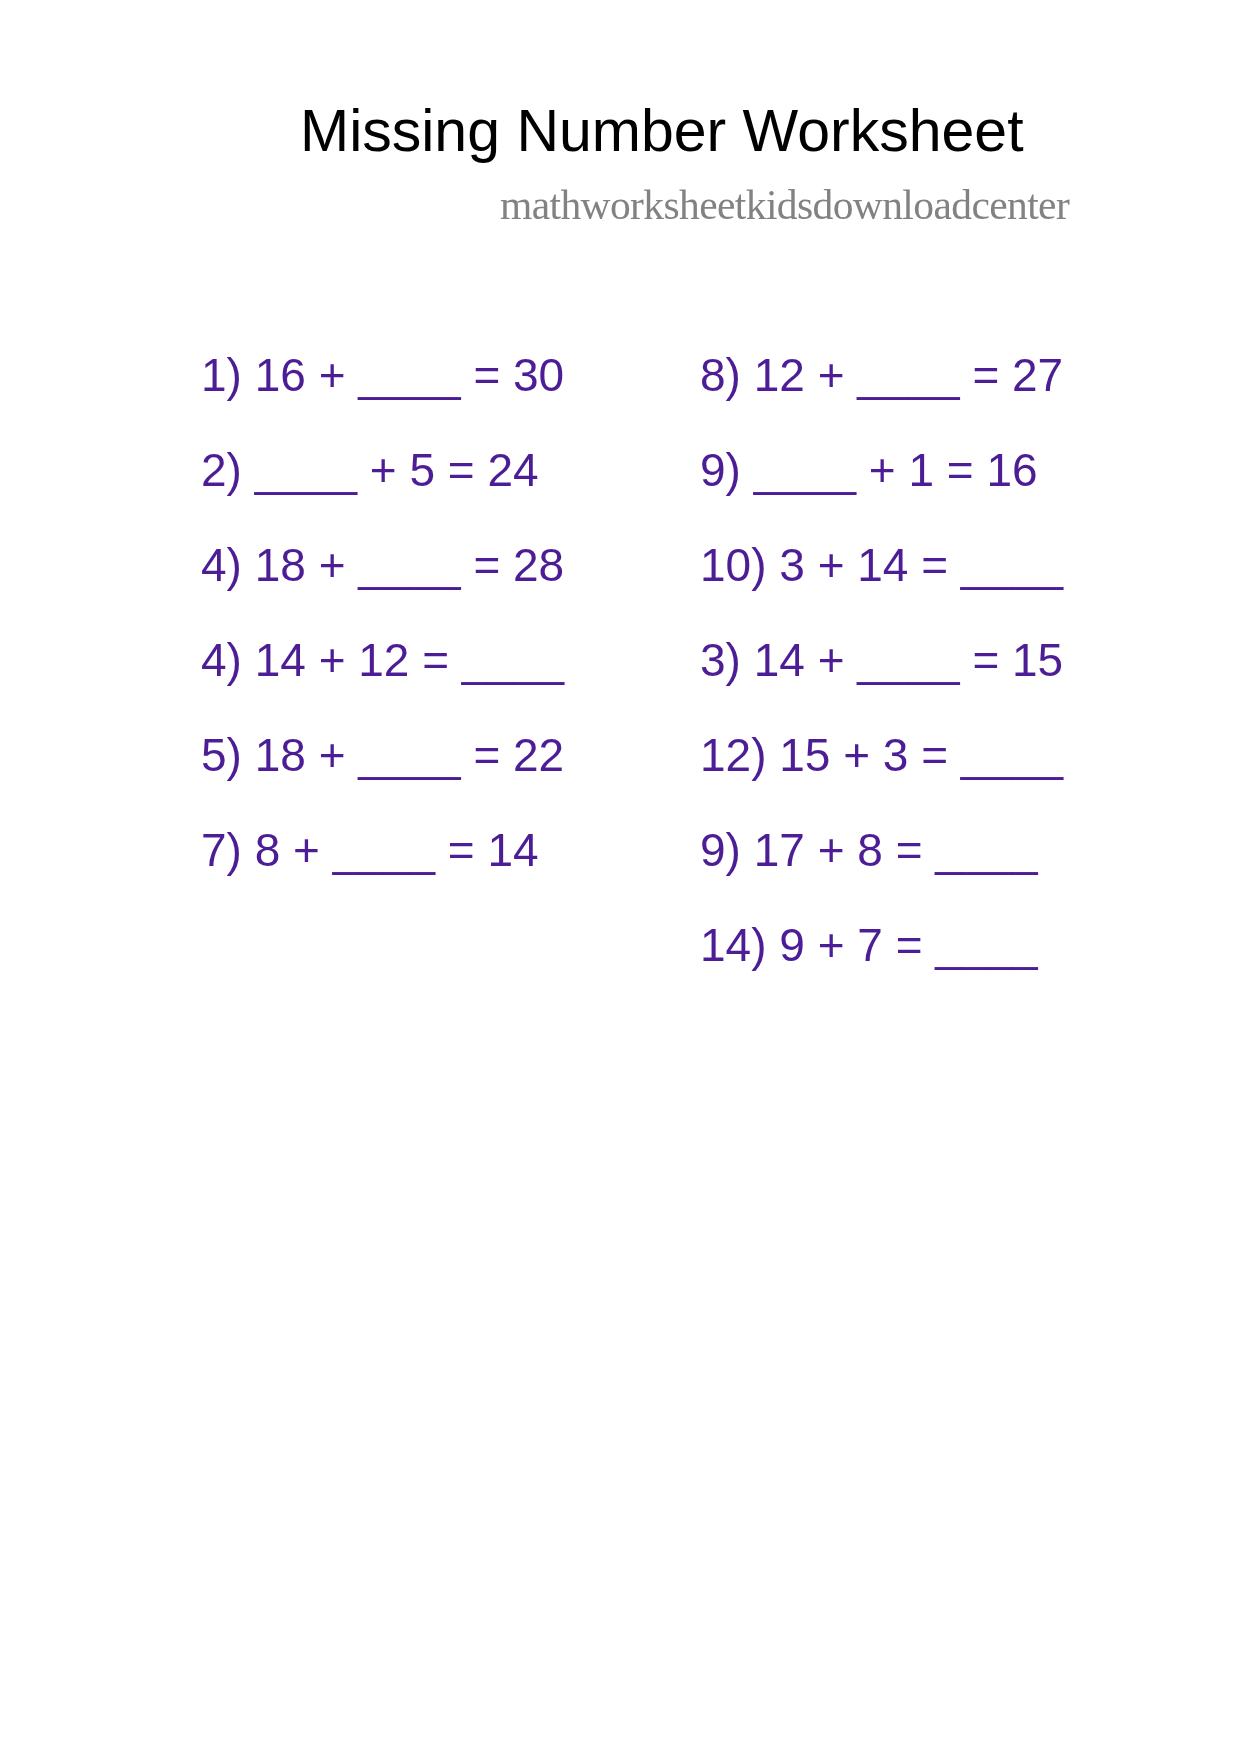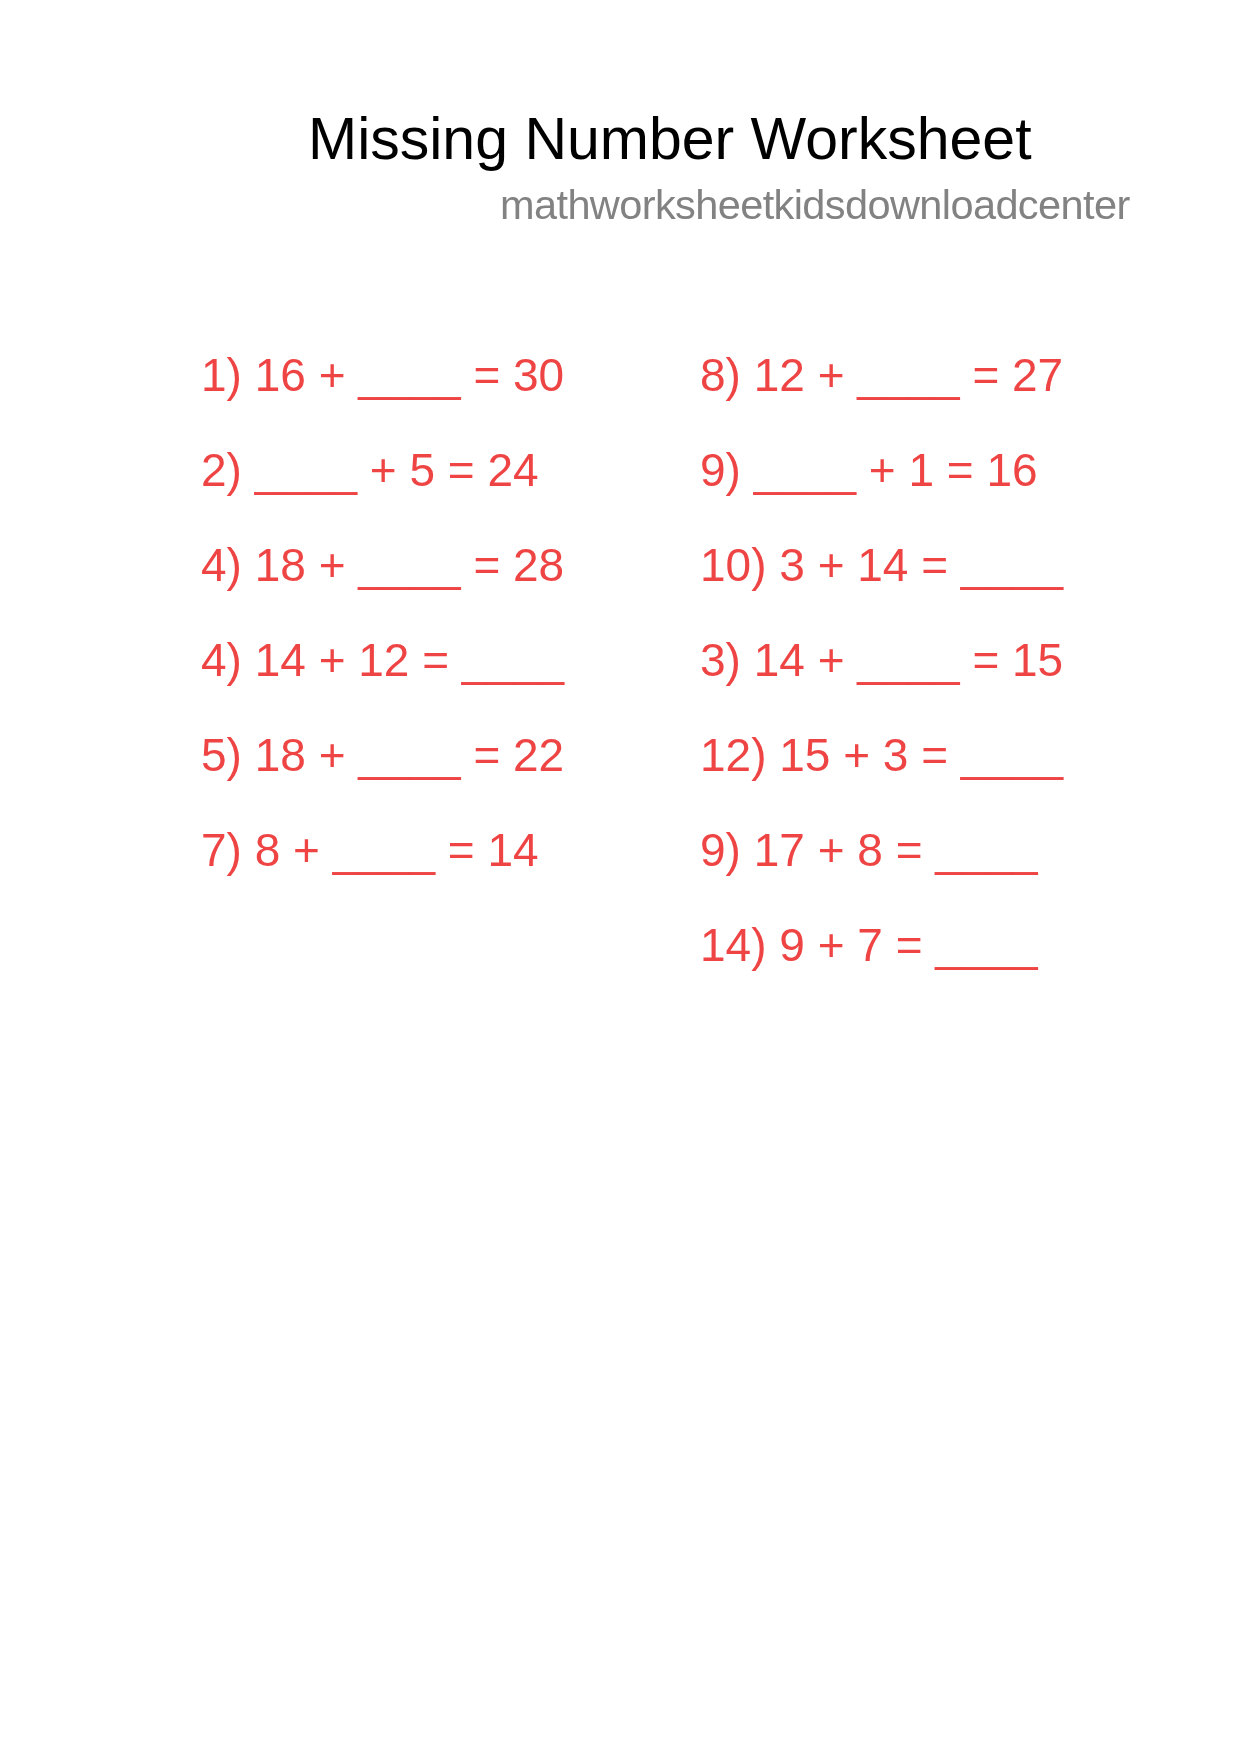--- a/index.html
+++ b/index.html
@@ -16,45 +16,46 @@
       color: #000000;
     }
     .title {
       position: absolute;
       left: 300px;
       top: 96px;
       font-size: 59px;
       line-height: 70px;
       white-space: nowrap;
       color: #000000;
-      margin: 8px;
+      margin: 0;
       font-weight: normal;
     }
     .subtitle {
       position: absolute;
       left: 500px;
       top: 180px;
       font-size: 41.5px;
       line-height: 50px;
       white-space: nowrap;
       color: #828282;
       letter-spacing: -0.6px;
+      font-family: Liberation Serif, serif;
     }
     .column {
       position: absolute;
       top: 345px;
     }
     .col-left { left: 201px; }
     .col-right { left: 700px; }
     .problem {
       height: 95px;
       font-size: 46px;
       line-height: 60px;
       white-space: nowrap;
-      color: #ef4444;
+      color: #4c1d95;
     }
   </style>
 </head>
 <body>
 
 <div>
   <h1 class="title">Missing Number Worksheet</h1>
   <div class="subtitle">mathworksheetkidsdownloadcenter</div>
 
   <div class="column col-left">

